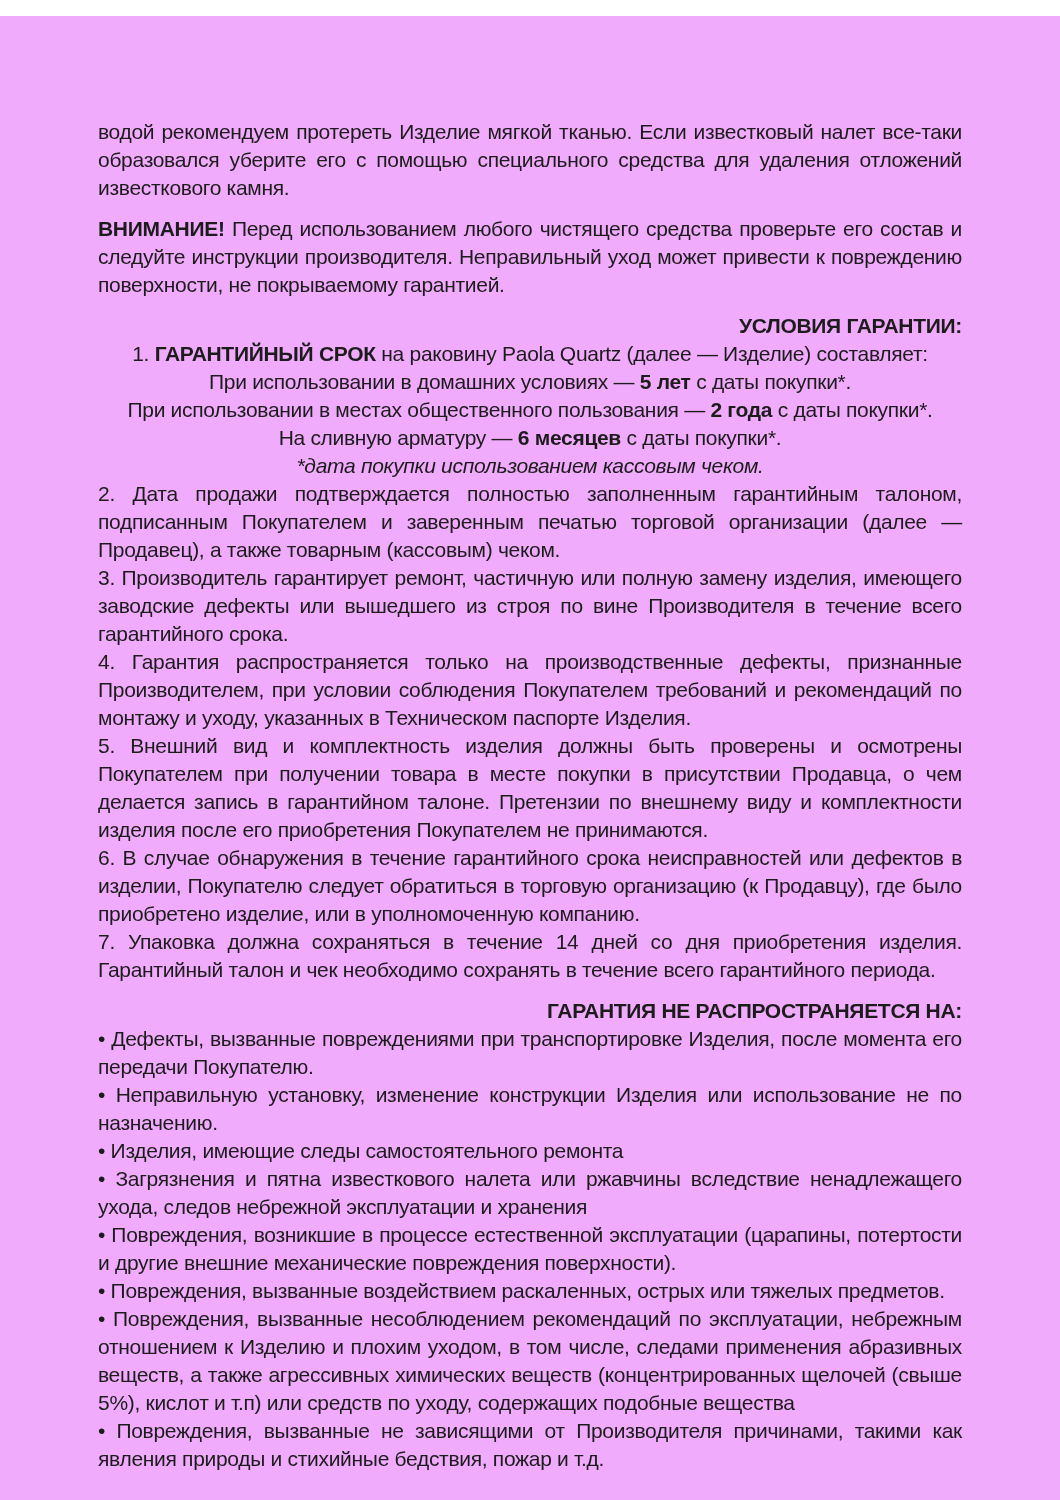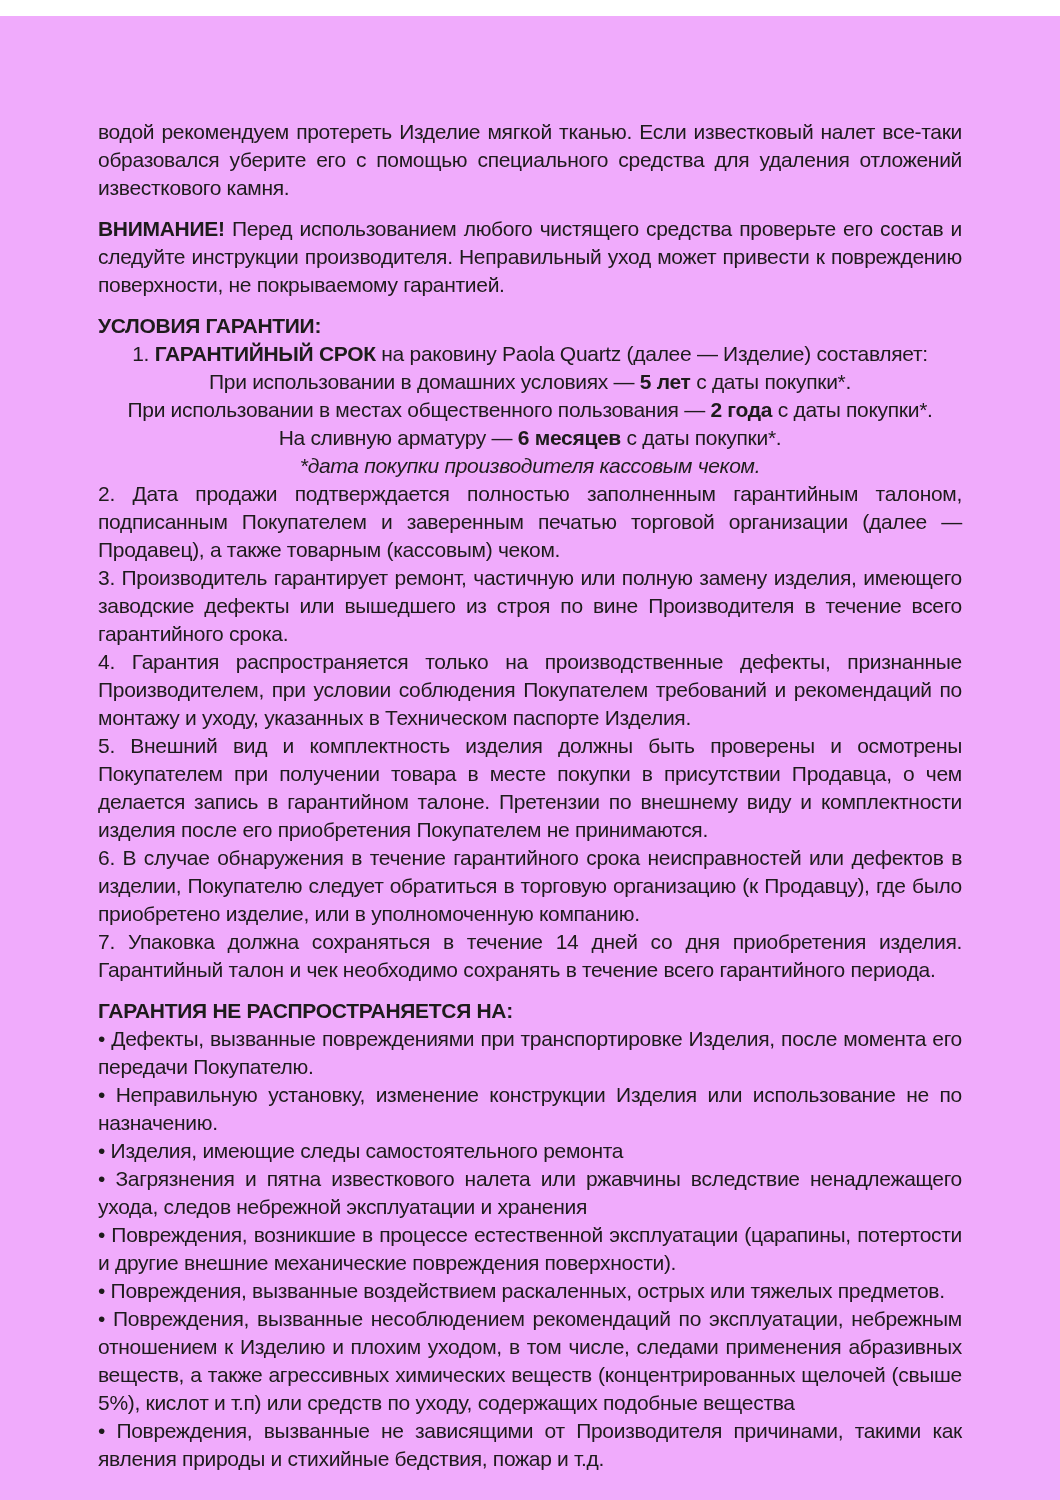--- a/index.html
+++ b/index.html
@@ -22,42 +22,42 @@
     letter-spacing: -0.3px;
     overflow: hidden;
   }
   .blk { margin: 0; }
   .blk.p, .blk.bullet {
     text-align: justify;
     text-justify: inter-word;
   }
   .blk.line { text-align: center; }
   .blk.h {
-    text-align: left;
+    text-align: right;
     font-weight: bold;
   }
   .blk.spacer { height: 13px; }
   .b { font-weight: bold; }
   .i { font-style: italic; }
 </style>
 </head>
 <body>
 
 <div class="page">
   <div>
       <div class="blk p"><span>водой рекомендуем протереть Изделие мягкой тканью. Если известковый налет все-таки образовался уберите его с помощью специального средства для удаления отложений известкового камня.</span></div>
       <div class="blk spacer"></div>
       <div class="blk p"><span class="b">ВНИМАНИЕ!</span><span> Перед использованием любого чистящего средства проверьте его состав и следуйте инструкции производителя. Неправильный уход может привести к повреждению поверхности, не покрываемому гарантией.</span></div>
       <div class="blk spacer"></div>
       <div class="blk h"><span>УСЛОВИЯ ГАРАНТИИ:</span></div>
       <div class="blk line"><span>1. </span><span class="b">ГАРАНТИЙНЫЙ СРОК</span><span> на раковину Paola Quartz (далее — Изделие) составляет:</span></div>
       <div class="blk line"><span>При использовании в домашних условиях — </span><span class="b">5 лет</span><span> с даты покупки*.</span></div>
       <div class="blk line"><span>При использовании в местах общественного пользования — </span><span class="b">2 года</span><span> с даты покупки*.</span></div>
       <div class="blk line"><span>На сливную арматуру — </span><span class="b">6 месяцев</span><span> с даты покупки*.</span></div>
-      <div class="blk line"><span class="i">*дата покупки производителя кассовым чеком.</span></div>
+      <div class="blk line"><span class="i">*дата покупки использованием кассовым чеком.</span></div>
       <div class="blk p"><span>2.  Дата продажи подтверждается полностью заполненным гарантийным талоном, подписанным Покупателем и заверенным печатью торговой организации (далее — Продавец), а также товарным (кассовым) чеком.</span></div>
       <div class="blk p"><span>3. Производитель гарантирует ремонт, частичную или полную замену изделия, имеющего заводские дефекты или вышедшего из строя по вине Производителя в течение всего гарантийного срока.</span></div>
       <div class="blk p"><span>4. Гарантия распространяется только на производственные дефекты, признанные Производителем, при условии соблюдения Покупателем требований и рекомендаций по монтажу и уходу, указанных в Техническом паспорте Изделия.</span></div>
       <div class="blk p"><span>5. Внешний вид и комплектность изделия должны быть проверены и осмотрены Покупателем при получении товара в месте покупки в присутствии Продавца, о чем делается запись в гарантийном талоне. Претензии по внешнему виду и комплектности изделия после его приобретения Покупателем не принимаются.</span></div>
       <div class="blk p"><span>6. В случае обнаружения в течение гарантийного срока неисправностей или дефектов в изделии, Покупателю следует обратиться в торговую организацию (к Продавцу), где было приобретено изделие, или в уполномоченную компанию.</span></div>
       <div class="blk p"><span>7. Упаковка должна сохраняться в течение 14 дней со дня приобретения изделия. Гарантийный талон и чек необходимо сохранять в течение всего гарантийного периода.</span></div>
       <div class="blk spacer"></div>
       <div class="blk h"><span>ГАРАНТИЯ НЕ РАСПРОСТРАНЯЕТСЯ НА:</span></div>
       <div class="blk bullet"><span>• Дефекты, вызванные повреждениями при транспортировке Изделия, после момента его передачи Покупателю.</span></div>
       <div class="blk bullet"><span>• Неправильную установку, изменение конструкции Изделия или использование не по назначению.</span></div>

